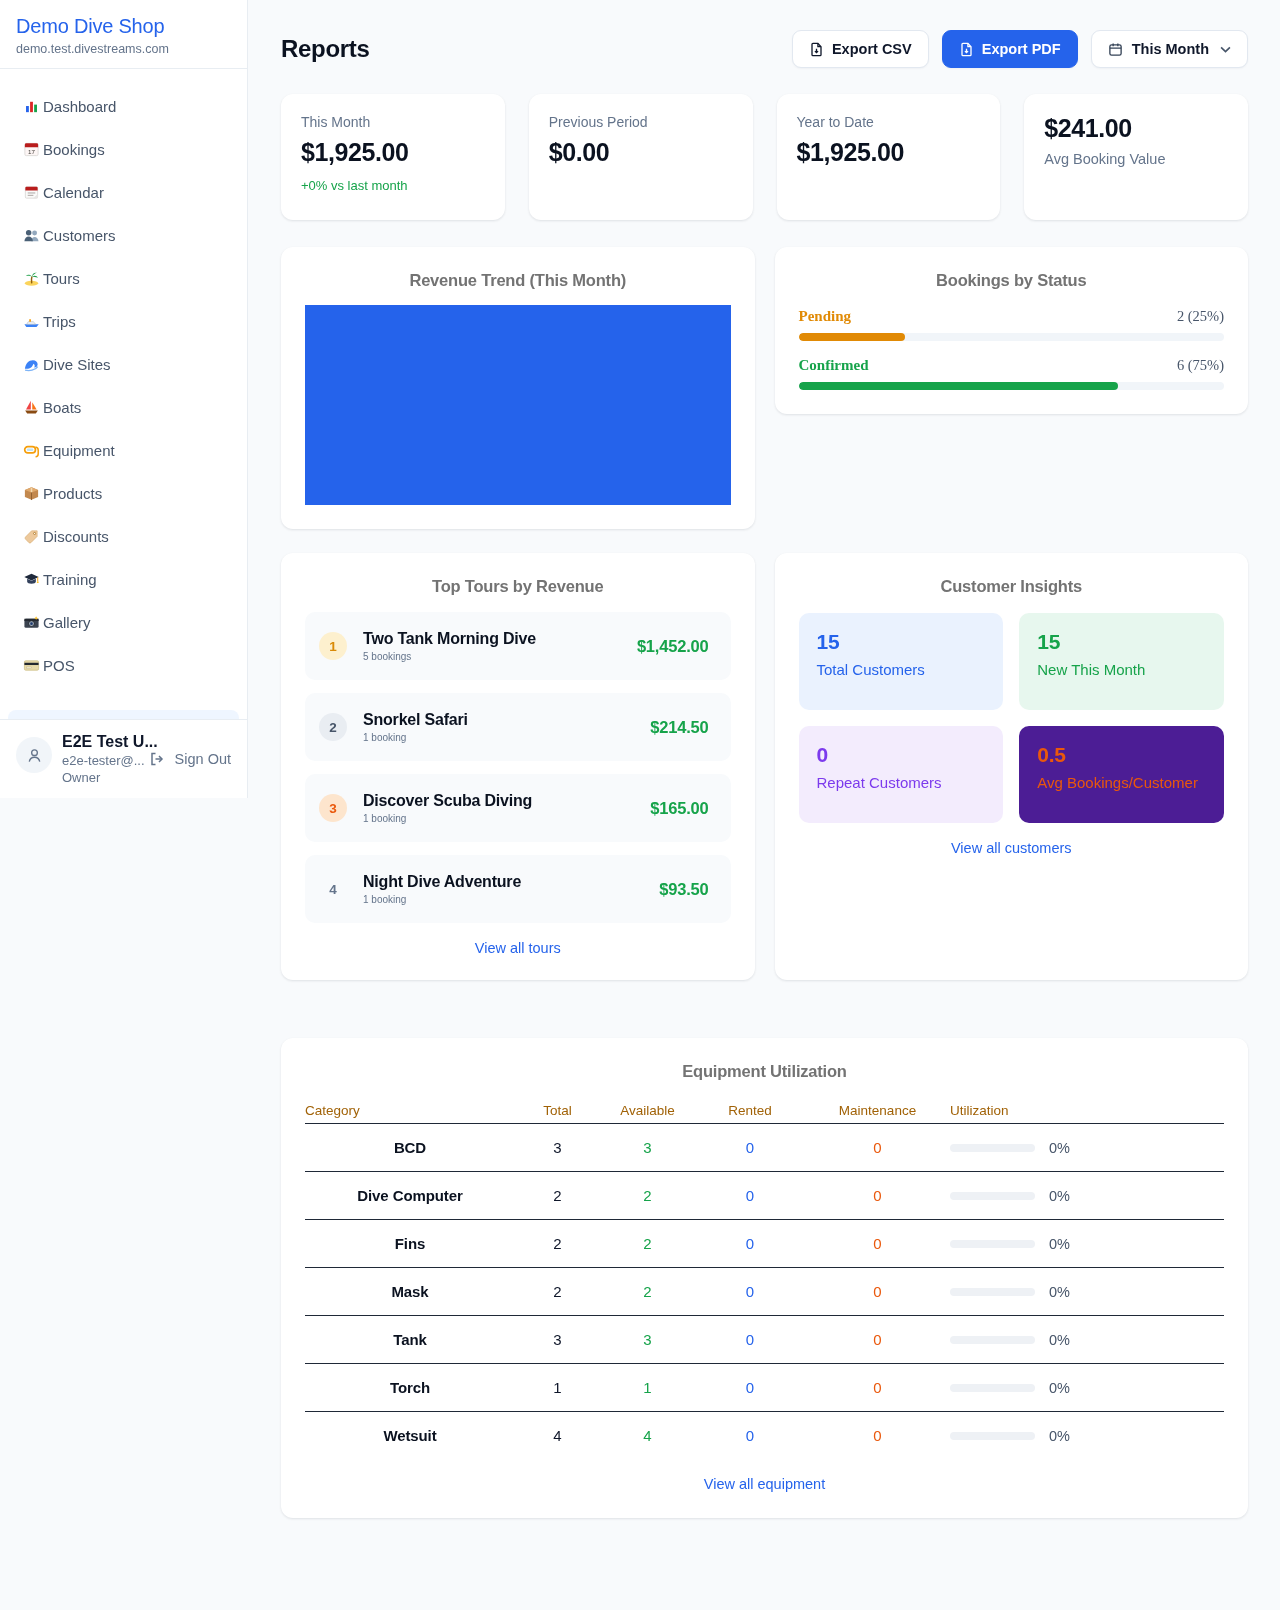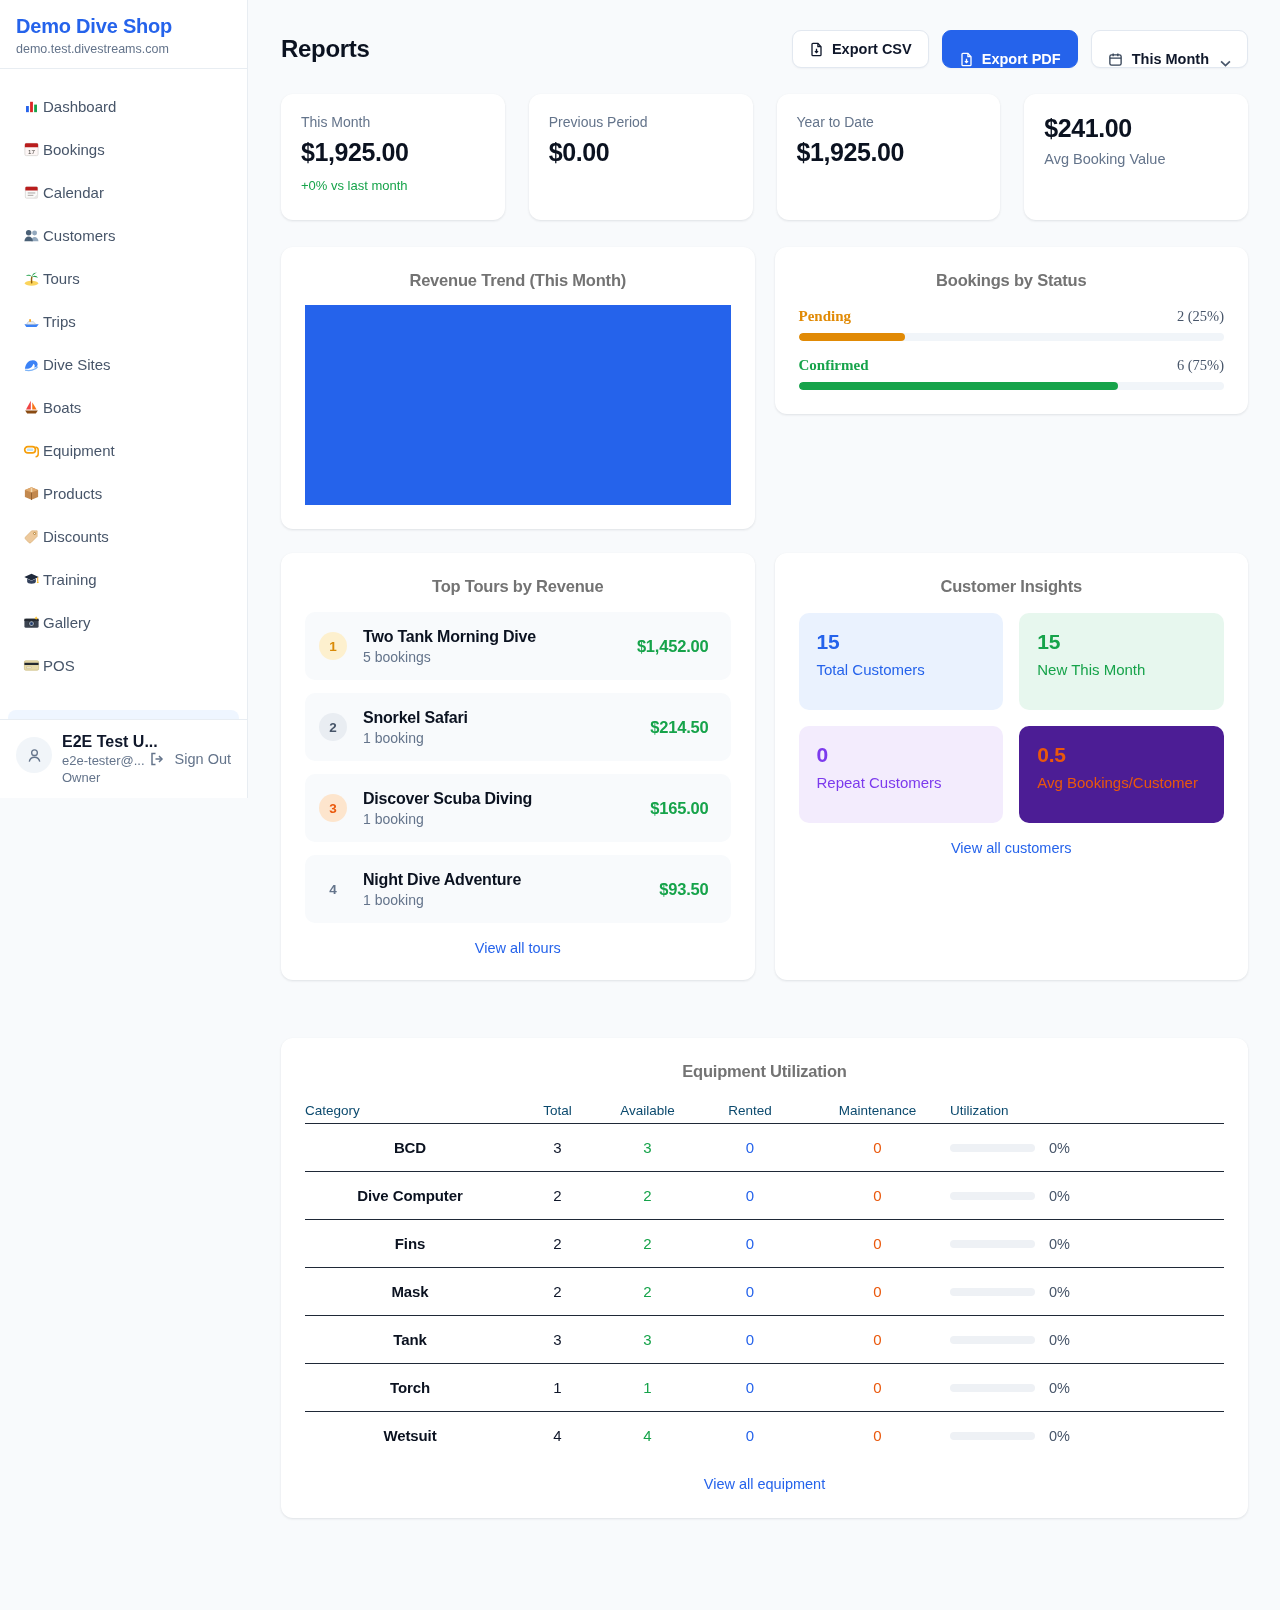--- a/index.html
+++ b/index.html
@@ -9,21 +9,21 @@
     font-family:"Liberation Sans", sans-serif; color:#0f172a;
     -webkit-font-smoothing:antialiased;
   }
   
   .sidebar {
     position:absolute; left:0; top:0; width:248px; height:798px;
     background:#ffffff; border-right:1px solid #e8edf2;
     display:flex; flex-direction:column;
   }
   .brand { padding:15px 16px 12px; border-bottom:1px solid #e8edf2; cursor:pointer; }
-  .brand-name { font-size:20px; font-weight:bold; color:#2563eb; letter-spacing:-0.2px; }
+  .brand-name { font-size:20px; font-weight:normal; color:#2563eb; letter-spacing:-0.2px; }
   .brand-domain { font-size:12.5px; color:#64748b; margin-top:4px; }
   .nav { padding:18px 8px 0; flex:1 1 auto; overflow:hidden; }
   .nav-item {
     display:flex; align-items:center; gap:3px; height:38px; margin-bottom:5px;
     padding:0 14px; border-radius:8px; cursor:pointer; color:#475569; font-size:15px;
   }
   .nav-icon { width:18px; height:18px; display:inline-flex; align-items:center; justify-content:center; flex:0 0 18px; }
   .nav-icon svg { display:block; }
   .nav-partial { height:9px; margin:0 8px; border-radius:8px 8px 0 0; background:#eff6ff; }
   .user-panel {
@@ -41,21 +41,21 @@
   .main { margin-left:249px; padding:30px 32px 0; }
   .page-header { display:flex; align-items:center; justify-content:space-between; }
   .page-title { font-size:24px; font-weight:bold; letter-spacing:-0.3px; color:#0b1220; }
   .header-actions { display:flex; align-items:center; }
   .btn {
     display:inline-flex; align-items:center; gap:8px; height:38px; padding:0 16px;
     border-radius:9px; font-size:14.5px; font-weight:bold; cursor:pointer;
     background:#fff; border:1px solid #e2e8f0; color:#0f172a;
     box-shadow:0 1px 2px rgba(15,23,42,.04);
   }
-  .btn + .btn { margin-left:13px;align-items:flex-end; }
+  .btn + .btn { margin-left:13px; }
   .btn-primary { background:#2563eb; border-color:#2563eb; color:#fff; }
   .btn-period { margin-left:23px; font-weight:bold; gap:9px; }
   .chev { display:inline-flex; margin-left:2px; color:#475569; }
   
   .card {
     background:#fff; border-radius:12px; box-shadow:0 1px 3px rgba(15,23,42,.07), 0 1px 2px rgba(15,23,42,.04);
   }
   .card-title { font-size:16.5px; font-weight:bold; color:#737373; letter-spacing:-0.2px;text-align:center; }
   
   .stats-grid { display:grid; grid-template-columns:repeat(4,1fr); gap:24px; margin-top:26px; }
@@ -91,40 +91,40 @@
   .tour-row.idx-0 { margin-top:16px; }
   .rank {
     width:28px; height:28px; border-radius:50%; display:flex; align-items:center; justify-content:center;
     font-size:13.5px; font-weight:bold; color:#64748b; flex:0 0 28px;
   }
   .tour-row.idx-0 .rank { background:#fdf0ce; color:#d98a06; }
   .tour-row.idx-1 .rank { background:#e9edf2; color:#475569; }
   .tour-row.idx-2 .rank { background:#fde5cd; color:#ea580c; }
   .tour-info { flex:1 1 auto; min-width:0; }
   .tour-name { font-size:16px; font-weight:bold; color:#0b1220; letter-spacing:-0.2px; }
-  .tour-sub { font-size:14px; color:#64748b; margin-top:3px; }
+  .tour-sub { font-size:10px; color:#64748b; margin-top:3px; }
   .tour-amount { font-size:16.5px; font-weight:bold; color:#16a34a; letter-spacing:-0.2px; }
   .card-link { display:block; text-align:center; color:#2563eb; font-size:14.5px; margin-top:17px; cursor:pointer; text-decoration:none; }
   .insights-card { padding:24px; }
   .tiles { display:grid; grid-template-columns:1fr 1fr; gap:16px; margin-top:17px; }
   .tile { border-radius:10px; padding:17px 18px; height:97px; }
   .tile-value { font-size:21px; font-weight:bold; letter-spacing:-0.2px; }
   .tile-label { font-size:15px; margin-top:7px; }
   .tile.idx-0 { background:#eaf2fe; } .tile.idx-0 .tile-value,.tile.idx-0 .tile-label { color:#2563eb; }
   .tile.idx-1 { background:#e7f7ee; } .tile.idx-1 .tile-value,.tile.idx-1 .tile-label { color:#16a34a; }
   .tile.idx-2 { background:#f3ecfd; } .tile.idx-2 .tile-value,.tile.idx-2 .tile-label { color:#7c3aed; }
   .tile.idx-3 { background:#4c1d95; } .tile.idx-3 .tile-value,.tile.idx-3 .tile-label { color:#ea580c; }
   
   .equip-card { margin-top:58px; padding:24px 24px 26px; }
   table.equip { width:100%; border-collapse:collapse; margin-top:14px; table-layout:fixed; }
   table.equip col.c-cat { width:210px; } table.equip col.c-tot { width:85px; }
   table.equip col.c-av { width:95px; } table.equip col.c-re { width:110px; }
   table.equip col.c-ma { width:145px; } table.equip col.c-ut { width:auto; }
   table.equip th {
-    font-size:13.5px; font-weight:normal; color:#0c4a6e; text-align:center;
+    font-size:13.5px; font-weight:normal; color:#a16207; text-align:center;
     padding:8px 0 5px; border-bottom:1px solid #1f2937;
   }
   table.equip th:first-child, table.equip th:last-child { text-align:left; }
   table.equip td { font-size:15px; text-align:center; padding:15px 0; border-bottom:1px solid #1f2937; }
   table.equip tr:last-child td { border-bottom:none; }
   td.cat { text-align:left; font-weight:bold; color:#0b1220; letter-spacing:-0.1px; }
   td.av { color:#16a34a; } td.re { color:#2563eb; } td.ma { color:#ea580c; }
   td.ut { text-align:left; }
   .util-wrap { display:flex; align-items:center; gap:14px; }
   .util-track { width:85px; height:8px; border-radius:4px; background:#eef1f5; overflow:hidden; }

